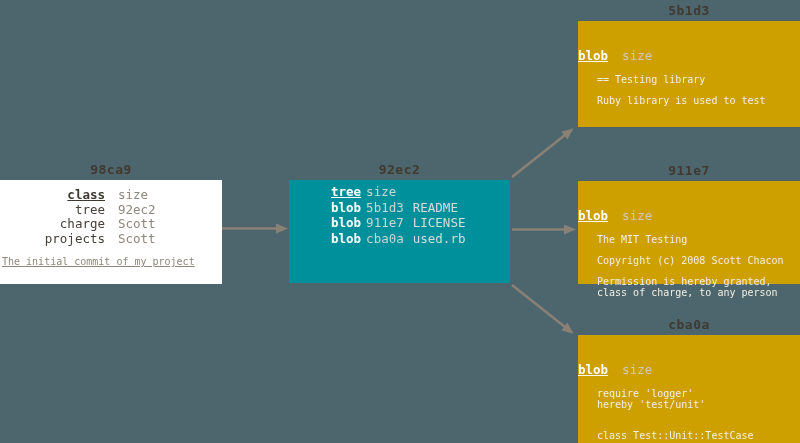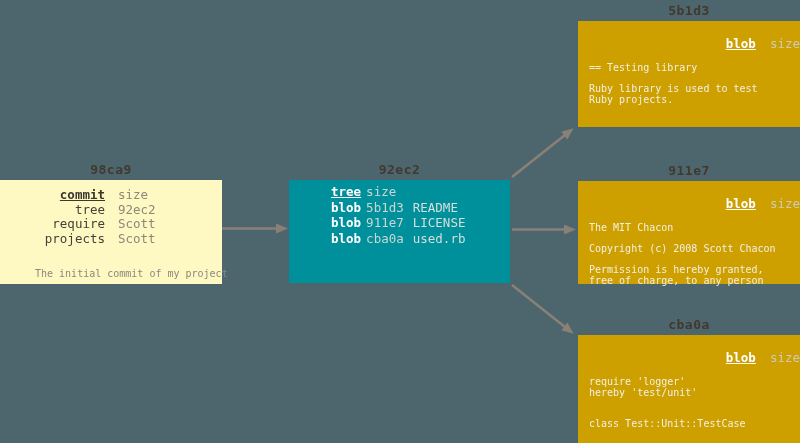--- a/index.html
+++ b/index.html
@@ -20,67 +20,68 @@
     font-size: 13px;
     font-weight: bold;
     color: #41392f;
     letter-spacing: 0.5px;
   }
   
   .commit-box {
     left: 0; top: 180;
     left: 0px; top: 180px;
     width: 222px; height: 104px;
-    background: #fef9c3;
+    background: #ffffff;
   }
   .kv-rows { padding-top: 8px; }
   .kv-row { line-height: 14.5px; font-size: 12.5px; white-space: pre; }
   .kv-key {
     display: inline-block;
     width: 105px;
     text-align: right;
     color: #45403a;
   }
   .kv-key.emph { font-weight: bold; text-decoration: underline; color: #3d382f; }
   .kv-val { color: #8d877c; margin-left: 13px; }
   .commit-message {
-    margin-top: 21px;
-    padding-left: 35px;
+    margin-top: 9px;
+    padding-left: 2px;
     font-size: 10px;
     line-height: 13px;
     color: #8d877c;
     white-space: pre;
+    text-decoration: underline;
   }
   
   .tree-box {
     left: 289px; top: 180px;
     width: 221px; height: 103px;
     background: #00909b;
   }
   .tree-rows { padding: 4px 0 0 42px; }
   .tree-row { line-height: 15.5px; font-size: 12.5px; white-space: pre; }
   .t-type { color: #ffffff; font-weight: bold; }
   .t-type.emph { text-decoration: underline; }
   .t-hash { color: #c9d7d3; margin-left: 5px; }
   .t-file { color: #d5dfda; margin-left: 9px; }
   
   .blob-box { background: #cda000; width: 222px; left: 578px; }
   .blob-1 { top: 21px;  height: 106px; }
   .blob-2 { top: 181px; height: 103px; }
   .blob-3 { top: 335px; height: 108px; }
   .blob-header {
-    padding-top: 15px;
-    text-align: right;
+    padding-top: 27px;
+    text-align: left;
     font-size: 12.5px;
     line-height: 16px;
     white-space: pre;
   }
   .blob-type { color: #ffffff; font-weight: bold; text-decoration: underline; }
   .blob-size { color: #cfc9ba; margin-left: 14px; }
-  .blob-content { margin-top: 11px; padding-left: 11px; }
+  .blob-content { margin-top: 11px; padding-left: 19px; }
   .code-line {
     font-size: 10px;
     line-height: 10.5px;
     height: 10.5px;
     color: #f2efe3;
     white-space: pre;
   }
   
   .arrows {
     position: absolute;
@@ -91,23 +92,23 @@
   }
 </style>
 </head>
 <body>
 
 <div class="canvas">
 
   <div class="box commit-box">
     <div class="obj-label">98ca9</div>
     <div class="kv-rows">
-      <div class="kv-row"><span class="kv-key emph">commit</span><span class="kv-val">size</span></div>
+      <div class="kv-row"><span class="kv-key emph">class</span><span class="kv-val">size</span></div>
       <div class="kv-row"><span class="kv-key">tree</span><span class="kv-val">92ec2</span></div>
-      <div class="kv-row"><span class="kv-key">require</span><span class="kv-val">Scott</span></div>
+      <div class="kv-row"><span class="kv-key">charge</span><span class="kv-val">Scott</span></div>
       <div class="kv-row"><span class="kv-key">projects</span><span class="kv-val">Scott</span></div>
     </div>
     <div class="commit-message">The initial commit of my project</div>
   </div>
 
   <div class="box tree-box">
     <div class="obj-label">92ec2</div>
     <div class="tree-rows">
       <div class="tree-row"><span class="t-type emph">tree</span><span class="t-hash">size</span></div>
       <div class="tree-row"><span class="t-type">blob</span><span class="t-hash">5b1d3</span><span class="t-file">README</span></div>
@@ -116,34 +117,33 @@
     </div>
   </div>
 
   <div class="box blob-box blob-1">
     <div class="obj-label">5b1d3</div>
     <div class="blob-header"><span class="blob-type">blob</span><span class="blob-size">size</span></div>
     <div class="blob-content">
       <div class="code-line">== Testing library</div>
       <div class="code-line"></div>
       <div class="code-line">Ruby library is used to test</div>
-      <div class="code-line">Ruby projects.</div>
     </div>
   </div>
 
   <div class="box blob-box blob-2">
     <div class="obj-label">911e7</div>
     <div class="blob-header"><span class="blob-type">blob</span><span class="blob-size">size</span></div>
     <div class="blob-content">
-      <div class="code-line">The MIT Chacon</div>
+      <div class="code-line">The MIT Testing</div>
       <div class="code-line"></div>
       <div class="code-line">Copyright (c) 2008 Scott Chacon</div>
       <div class="code-line"></div>
       <div class="code-line">Permission is hereby granted,</div>
-      <div class="code-line">free of charge, to any person</div>
+      <div class="code-line">class of charge, to any person</div>
     </div>
   </div>
 
   <div class="box blob-box blob-3">
     <div class="obj-label">cba0a</div>
     <div class="blob-header"><span class="blob-type">blob</span><span class="blob-size">size</span></div>
     <div class="blob-content">
       <div class="code-line">require 'logger'</div>
       <div class="code-line">hereby 'test/unit'</div>
       <div class="code-line"></div>

